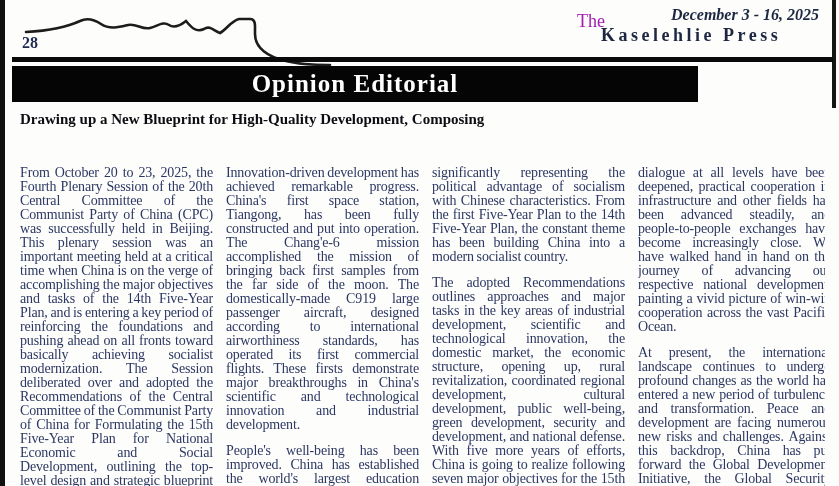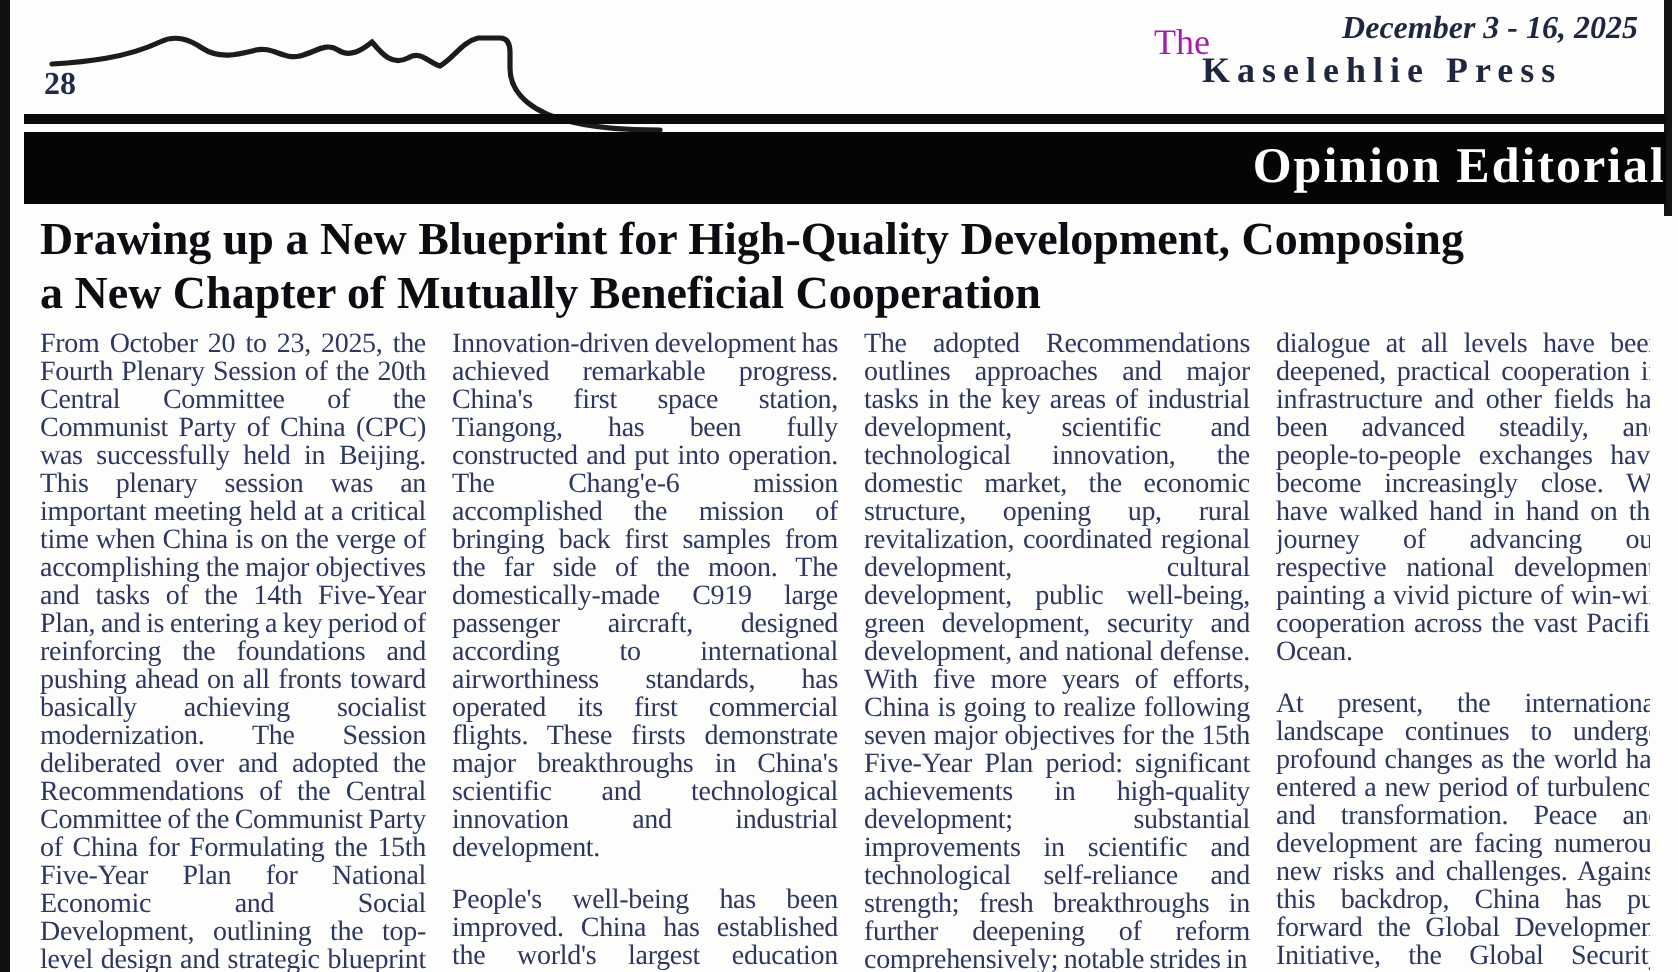--- a/index.html
+++ b/index.html
@@ -16,26 +16,26 @@
   
   .page-number{position:absolute;left:22px;top:34px;font-size:16px;font-weight:bold;color:#1e2a50;}
   .squiggle{position:absolute;left:18px;top:4px;}
   .masthead{position:absolute;right:12px;top:4px;width:300px;height:52px;}
   .masthead .date{position:absolute;right:8px;top:2px;font-size:16px;font-style:italic;font-weight:bold;color:#1d2742;}
   .masthead .the{position:absolute;left:50px;top:7px;font-size:18px;color:#a21caf;}
   .masthead .title{position:absolute;left:74px;top:21px;font-size:18px;font-weight:bold;letter-spacing:3.5px;color:#1d2742;white-space:nowrap;}
 
   .rule{position:absolute;left:12px;top:57px;width:821px;height:5px;background:#0a0a0a;}
   .banner{
-    position:absolute;left:12px;top:66px;width:821px;height:36px;background:#050505;
-    display:flex;align-items:center;justify-content:flex-end;
+    position:absolute;left:12px;top:66px;width:686px;height:36px;background:#050505;
+    display:flex;align-items:center;justify-content:center;
   }
   .banner span{color:#ffffff;font-size:25px;font-weight:bold;letter-spacing:1px;}
 
-  .headline{position:absolute;left:20px;top:106px;width:805px;color:#0c0d12;font-weight:bold;font-size:23px;line-height:27px;}
+  .headline{position:absolute;left:20px;top:106px;width:805px;color:#0c0d12;font-weight:bold;font-size:15px;line-height:27px;}
 
   
   .cols{
     position:absolute;left:20px;top:166px;width:805px;height:320px;
     display:flex;gap:13px;overflow:hidden;
   }
   .col{width:193px;flex:0 0 193px;overflow:hidden;}
   .para{
     margin:0 0 12px 0;
     font-size:14px;line-height:14px;
@@ -79,32 +79,32 @@
   </div>
 
   <div class="rule"></div>
 
   <div class="banner">
     <span>Opinion Editorial</span>
   </div>
 
   <div class="headline">
     <div>Drawing up a New Blueprint for High-Quality Development, Composing</div>
-    <div>a New Chapter of Mutually Beneficial Cooperation</div>
   </div>
 
   <div class="cols">
     <div class="col">
       <p class="para">From October 20 to 23, 2025, the Fourth Plenary Session of the 20th Central Committee of the Communist Party of China (CPC) was successfully held in Beijing. This plenary session was an important meeting held at a critical time when China is on the verge of accomplishing the major objectives and tasks of the 14th Five-Year Plan, and is entering a key period of reinforcing the foundations and pushing ahead on all fronts toward basically achieving socialist modernization. The Session deliberated over and adopted the Recommendations of the Central Committee of the Communist Party of China for Formulating the 15th Five-Year Plan for National Economic and Social Development, outlining the top-level design and strategic blueprint for the next five years. I would like to share the key points of this meeting with our friends in the Federated States of Micronesia (FSM).</p>
     </div>
     <div class="col">
       <p class="para">Innovation-driven development has achieved remarkable progress. China's first space station, Tiangong, has been fully constructed and put into operation. The Chang'e-6 mission accomplished the mission of bringing back first samples from the far side of the moon. The domestically-made C919 large passenger aircraft, designed according to international airworthiness standards, has operated its first commercial flights. These firsts demonstrate major breakthroughs in China's scientific and technological innovation and industrial development.</p>
       <p class="para">People's well-being has been improved. China has established the world's largest education system, social security system, and healthcare system. The completion rate of nine-year compulsory education, as well as the coverage rates of basic pension and basic medical insurance, has remained steadily above 95 percent. China's high-speed rail operating mileage has reached</p>
     </div>
     <div class="col">
+      <p class="para">significantly representing the political advantage of socialism with Chinese characteristics. From the first Five-Year Plan to the 14th Five-Year Plan, the constant theme has been building China into a modern socialist country.</p>
       <p class="para">The adopted Recommendations outlines approaches and major tasks in the key areas of industrial development, scientific and technological innovation, the domestic market, the economic structure, opening up, rural revitalization, coordinated regional development, cultural development, public well-being, green development, security and development, and national defense. With five more years of efforts, China is going to realize following seven major objectives for the 15th Five-Year Plan period: significant achievements in high-quality development; substantial improvements in scientific and technological self-reliance and strength; fresh breakthroughs in further deepening of reform comprehensively; notable strides in</p>
     </div>
     <div class="col">
       <p class="para">dialogue at all levels have been deepened, practical cooperation in infrastructure and other fields has been advanced steadily, and people-to-people exchanges have become increasingly close. We have walked hand in hand on the journey of advancing our respective national development, painting a vivid picture of win-win cooperation across the vast Pacific Ocean.</p>
       <p class="para">At present, the international landscape continues to undergo profound changes as the world has entered a new period of turbulence and transformation. Peace and development are facing numerous new risks and challenges. Against this backdrop, China has put forward the Global Development Initiative, the Global Security Initiative, the Global Civilization Initiative and the Global Governance Initiative, to counter the uncertainty of rapid changes in the external environment with the certainty of high-quality development. The Recommendations outline what we need to</p>
     </div>
   </div>
 
 </div>
 

